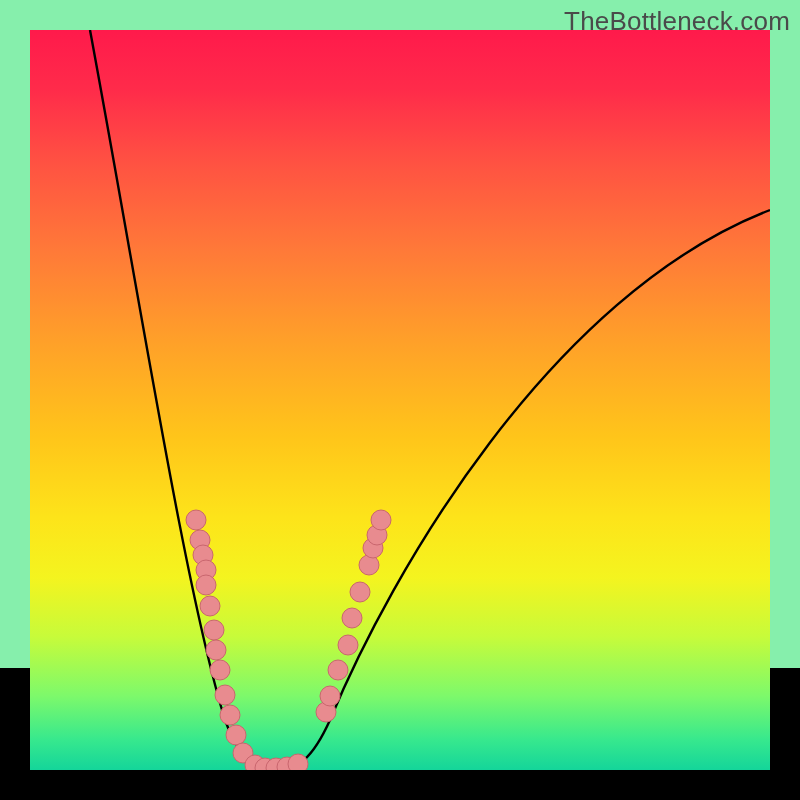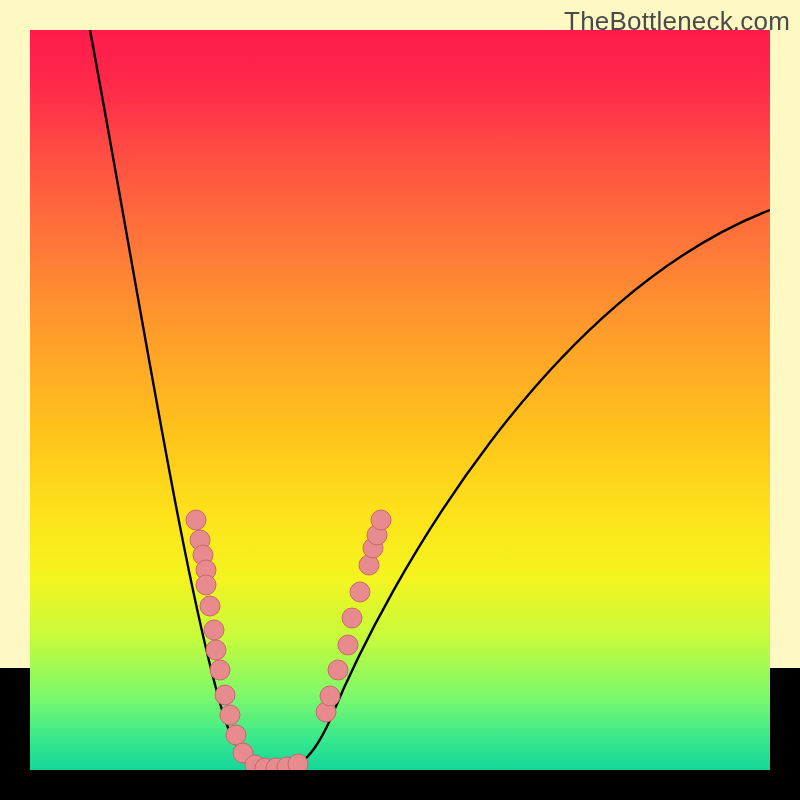--- a/index.html
+++ b/index.html
@@ -8,21 +8,21 @@
     width: 800px;
     height: 800px;
     overflow: hidden;
     background: #000;
     font-family: Arial, Helvetica, sans-serif;
   }
   .frame {
     position: relative;
     width: 800px;
     height: 668px;
-    background: #fef9c3;
+    background: #86efac;
   }
   .plot {
     position: absolute;
     left: 30px;
     top: 30px;
     width: 740px;
     height: 740px;
     background: linear-gradient(
       to bottom,
       #ff1a4b 0%,

